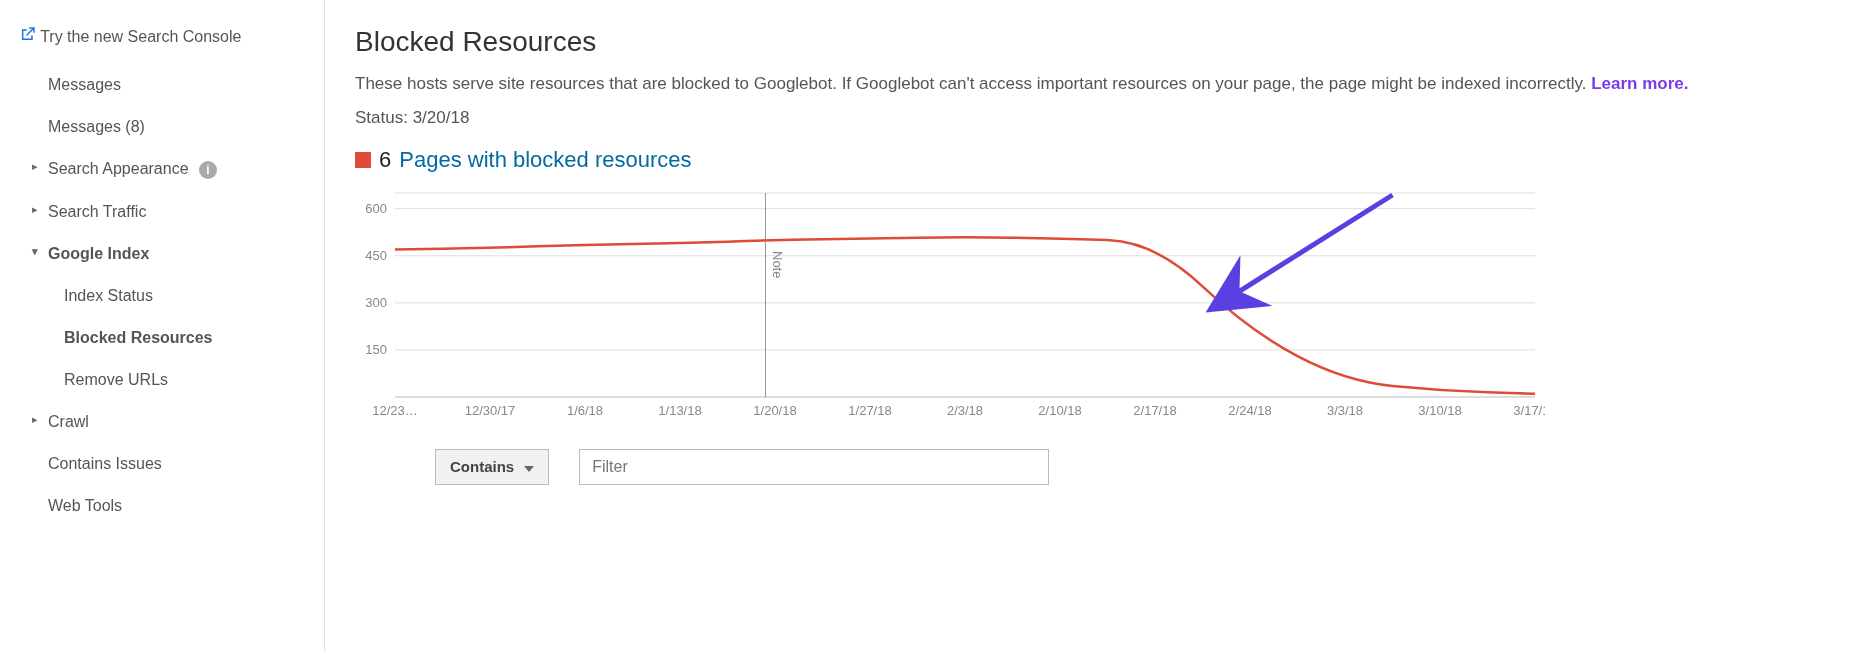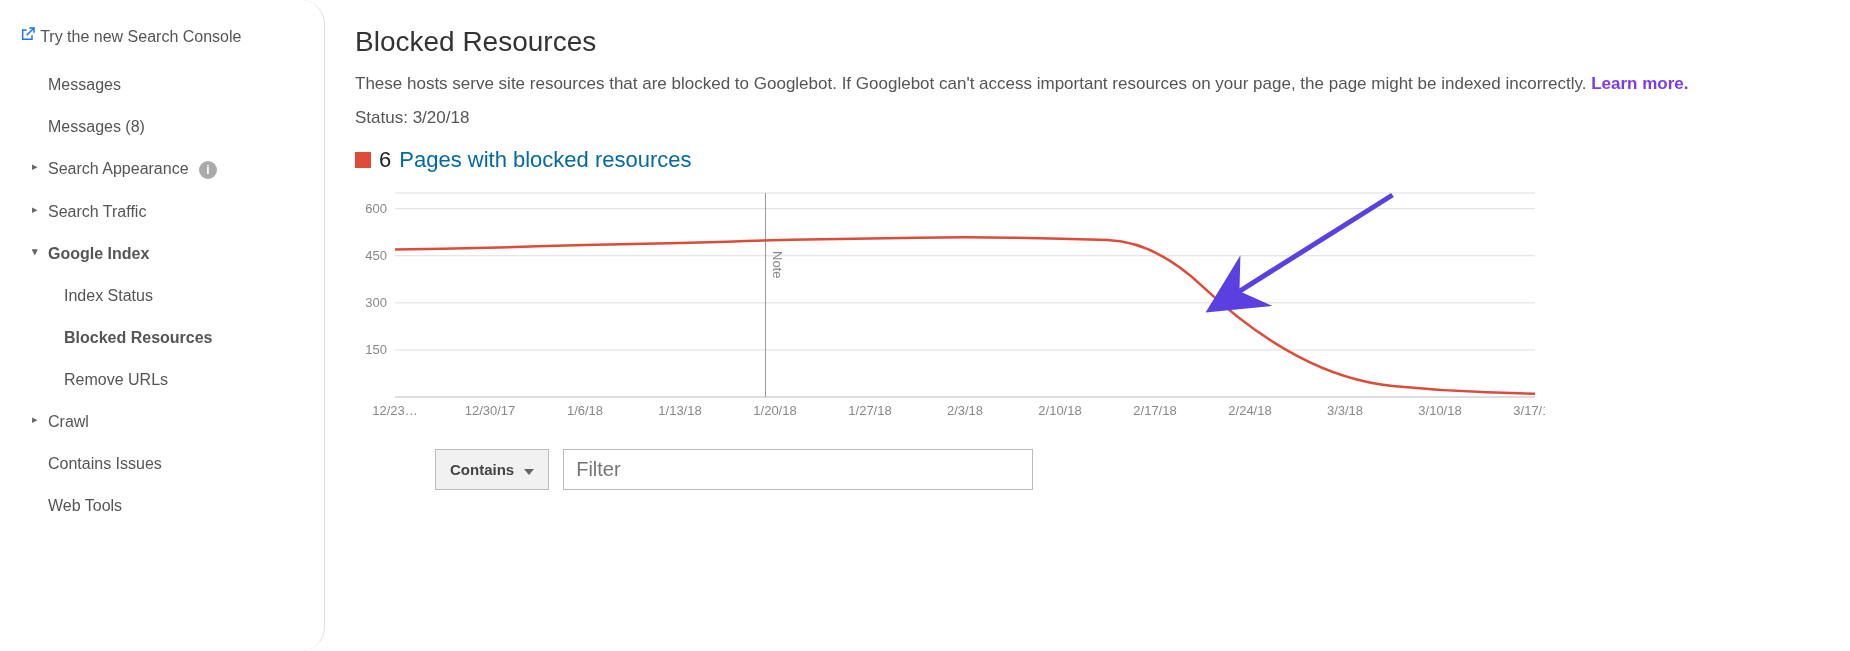--- a/index.html
+++ b/index.html
@@ -11,21 +11,20 @@
     background: #fff;
     display: flex;
     width: 1850px;
     height: 651px;
     overflow: hidden;
   }
   .sidebar {
     width: 325px;
     border-right: 1px solid #ddd;
     padding: 14px 0 0 0;
-    border-radius: 24px;
   }
   .sidebar a, .sidebar div.item {
     display: block;
     font-size: 16px;
     padding: 12px 0 12px 48px;
     color: #555;
     cursor: pointer;
   }
   .try-new {
     color: #1a73e8;
@@ -58,28 +57,28 @@
   }
   h1 { font-size: 28px; font-weight: normal; margin: 8px 0 14px; color:#333;}
   .desc { font-size: 17px; color:#555; line-height:1.4; margin-bottom:12px; }
   .desc .learn { color:#7c3aed;font-weight:bold; }
   .status { font-size:17px; color:#555; margin-bottom:19px;}
   .legend { display:flex; align-items:center; gap:8px; margin-bottom:14px;}
   .swatch { width:16px;height:16px;background:#dd4b39;}
   .legend-num { font-size:22px; color:#222;}
   .legend-label { font-size:22px; color:#0369a1;}
   .chart { position:relative; height:238px; }
-  .filter-row { display:flex; gap:14px; margin-top:24px; padding-left:80px;}
+  .filter-row { display:flex; gap:30px; margin-top:24px; padding-left:80px;}
   .contains-btn {
     border:1px solid #bbb; background:#f1f1f1; padding:8px 14px;
     font-size:15px; font-weight:bold; color:#444; display:flex; align-items:center; gap:10px;
     cursor:pointer;
   }
   .filter-input {
-    width:470px; border:1px solid #bbb; padding:8px 12px; font-size:20px; color:#b91c1c;
+    width:470px; border:1px solid #bbb; padding:8px 12px; font-size:16px; color:#b91c1c;
   }
   svg text { font-family: Arial; font-size:13px; fill:#888; }
 </style>
 </head>
 <body>
 
 <div class="sidebar">
   <a class="try-new">
     <span>
       <svg width="16" height="16" viewBox="0 0 24 24" fill="none" stroke="#1a73e8" stroke-width="2.2">

